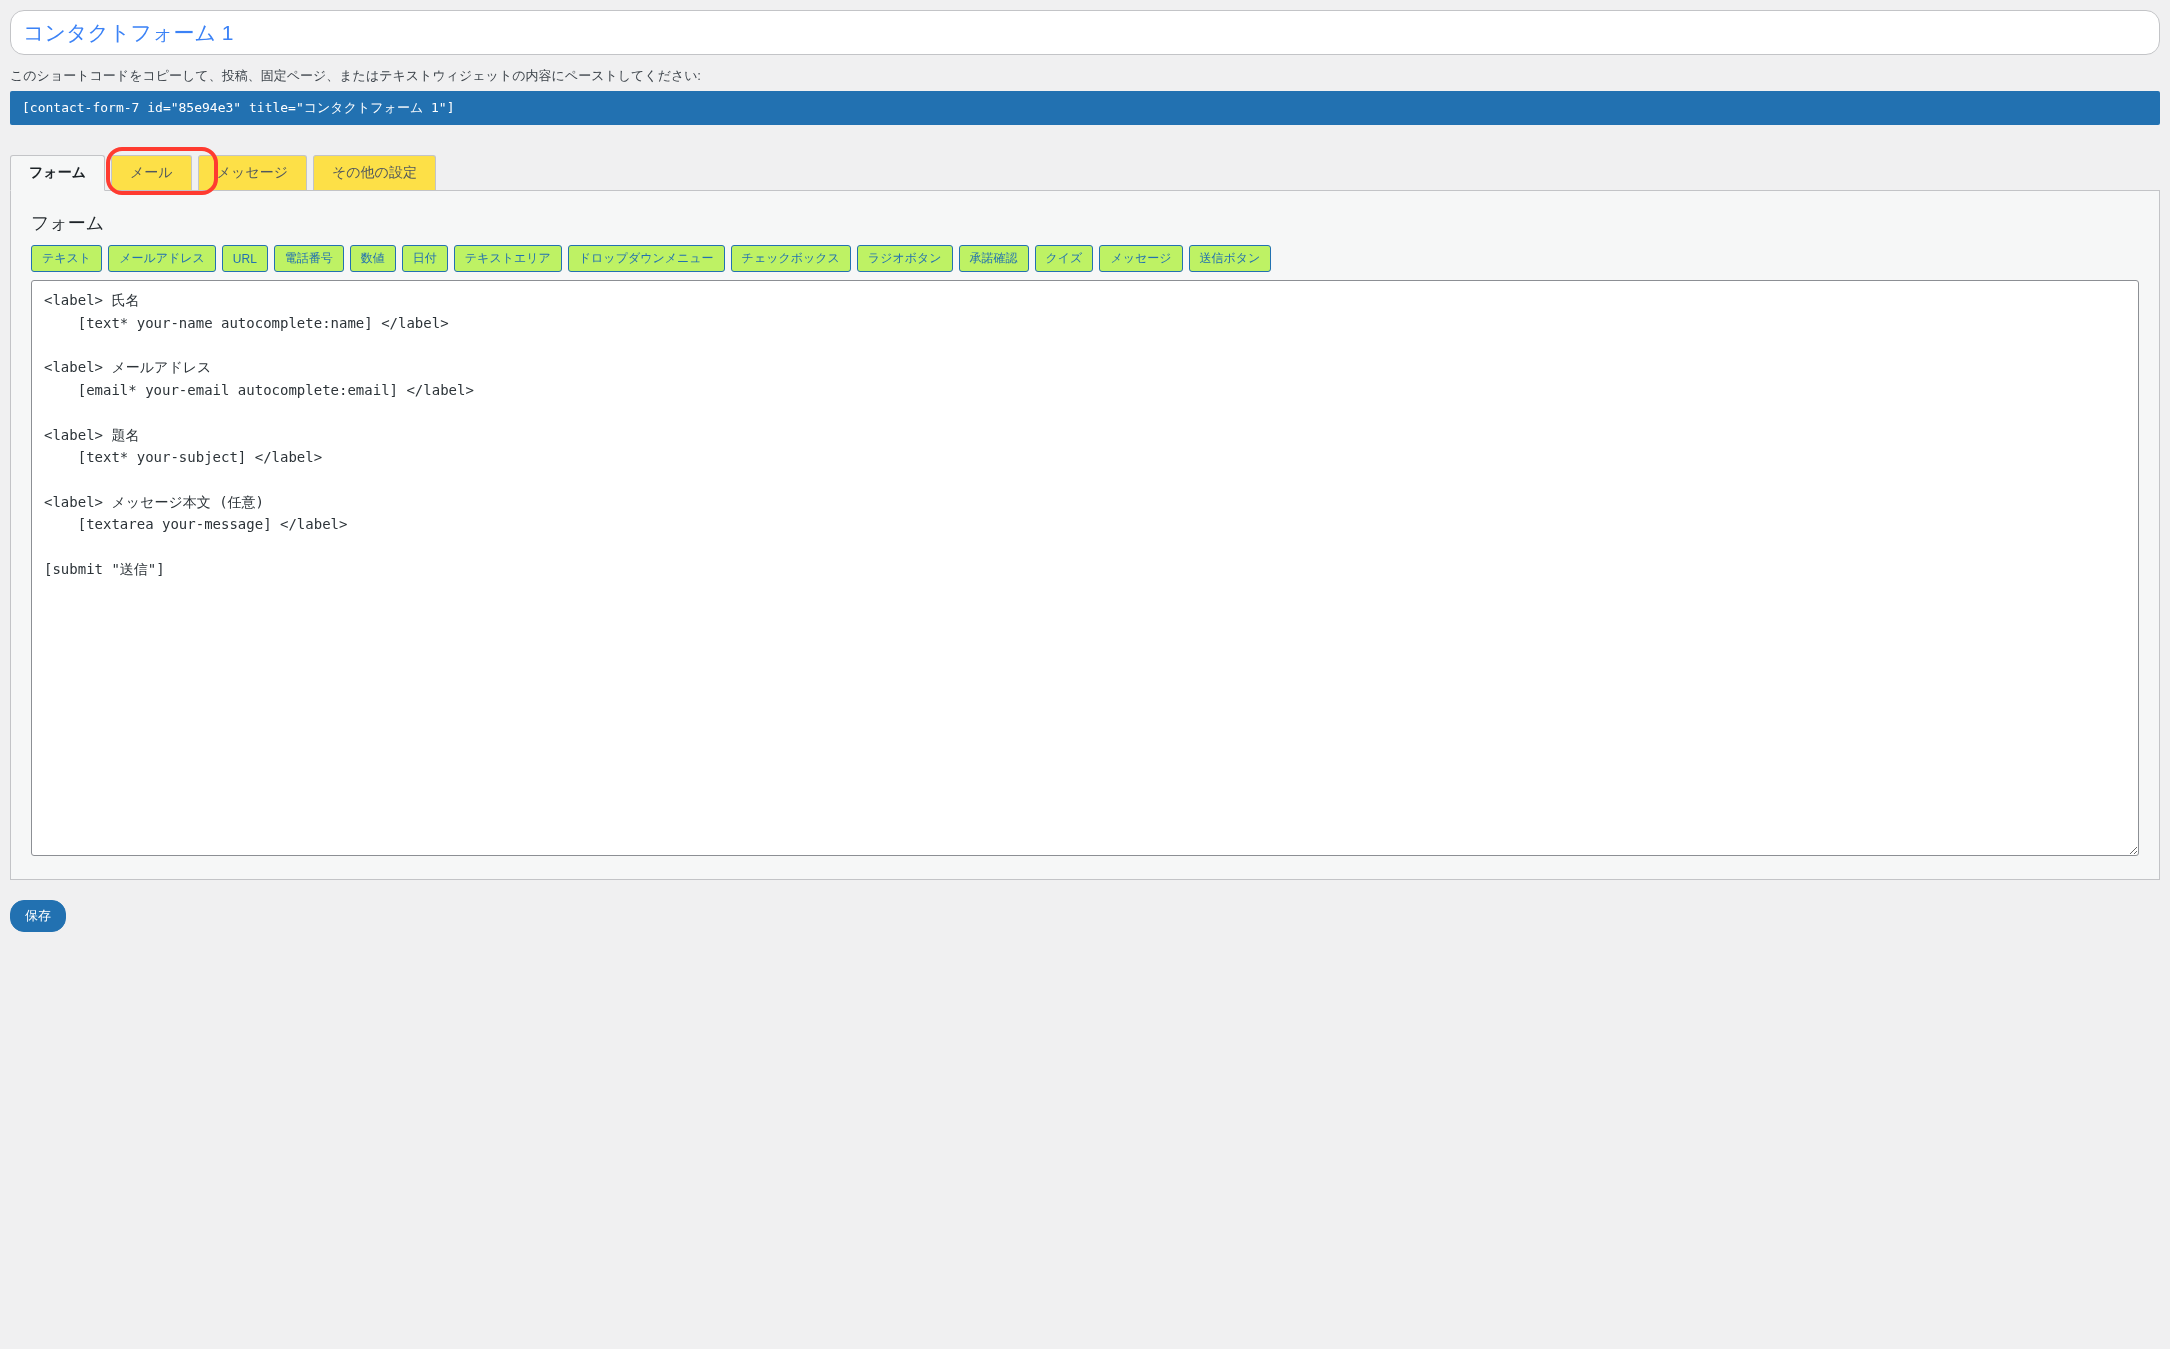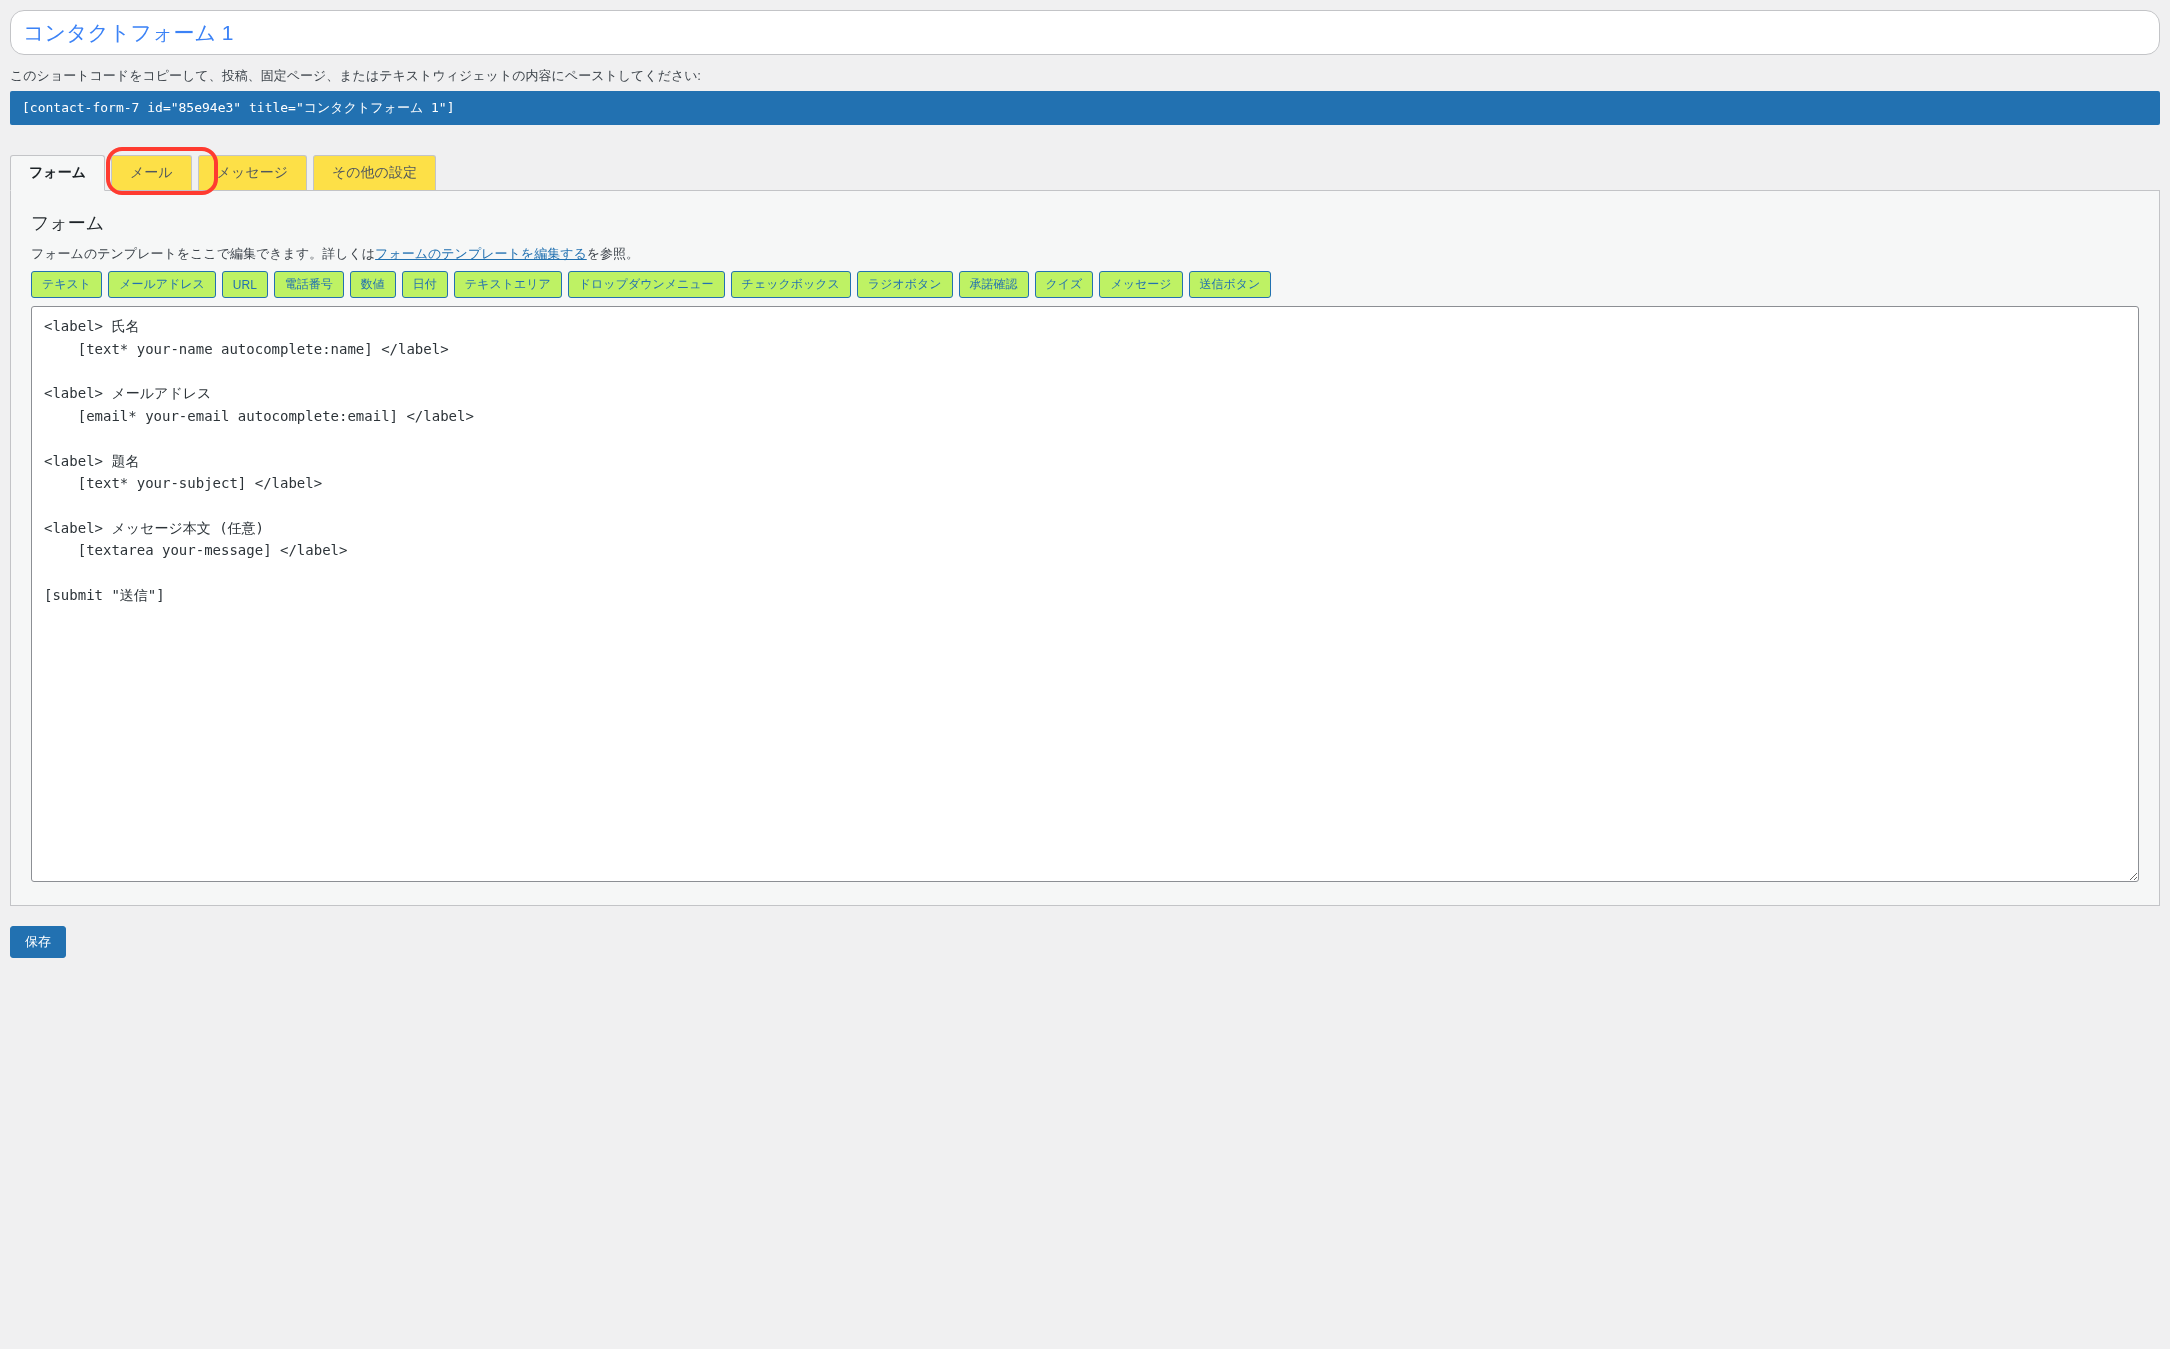--- a/index.html
+++ b/index.html
@@ -131,21 +131,21 @@
       white-space: pre;
     }
     .save-btn {
       margin-top: 20px;
       background: #2271b1;
       color: #fff;
       border: 1px solid #2271b1;
       padding: 6px 14px;
       font-size: 13px;
       cursor: pointer;
-      border-radius: 3px;
+      border-radius: 14px;
     }
   </style>
 </head>
 <body>
 
 
 
 <input type="text" class="title-input" value="コンタクトフォーム 1" style="">
 
 <p class="shortcode-desc">このショートコードをコピーして、投稿、固定ページ、またはテキストウィジェットの内容にペーストしてください:</p>
@@ -156,23 +156,20 @@
   <div class="highlight-circle"></div>
   <div class="tabs">
     <div class="tab active">フォーム</div>
     <div class="tab">メール</div>
     <div class="tab">メッセージ</div>
     <div class="tab">その他の設定</div>
   </div>
 
   <div class="panel">
     <h2 class="panel-title">フォーム</h2>
-    <p class="panel-desc">
-      <span>フォームのテンプレートをここで編集できます。詳しくは</span><a href="#">フォームのテンプレートを編集する</a><span>を参照。</span>
-    </p>
     <div class="tag-buttons">
       <button class="tag-btn">テキスト</button>
       <button class="tag-btn">メールアドレス</button>
       <button class="tag-btn">URL</button>
       <button class="tag-btn">電話番号</button>
       <button class="tag-btn">数値</button>
       <button class="tag-btn">日付</button>
       <button class="tag-btn">テキストエリア</button>
       <button class="tag-btn">ドロップダウンメニュー</button>
       <button class="tag-btn">チェックボックス</button>

